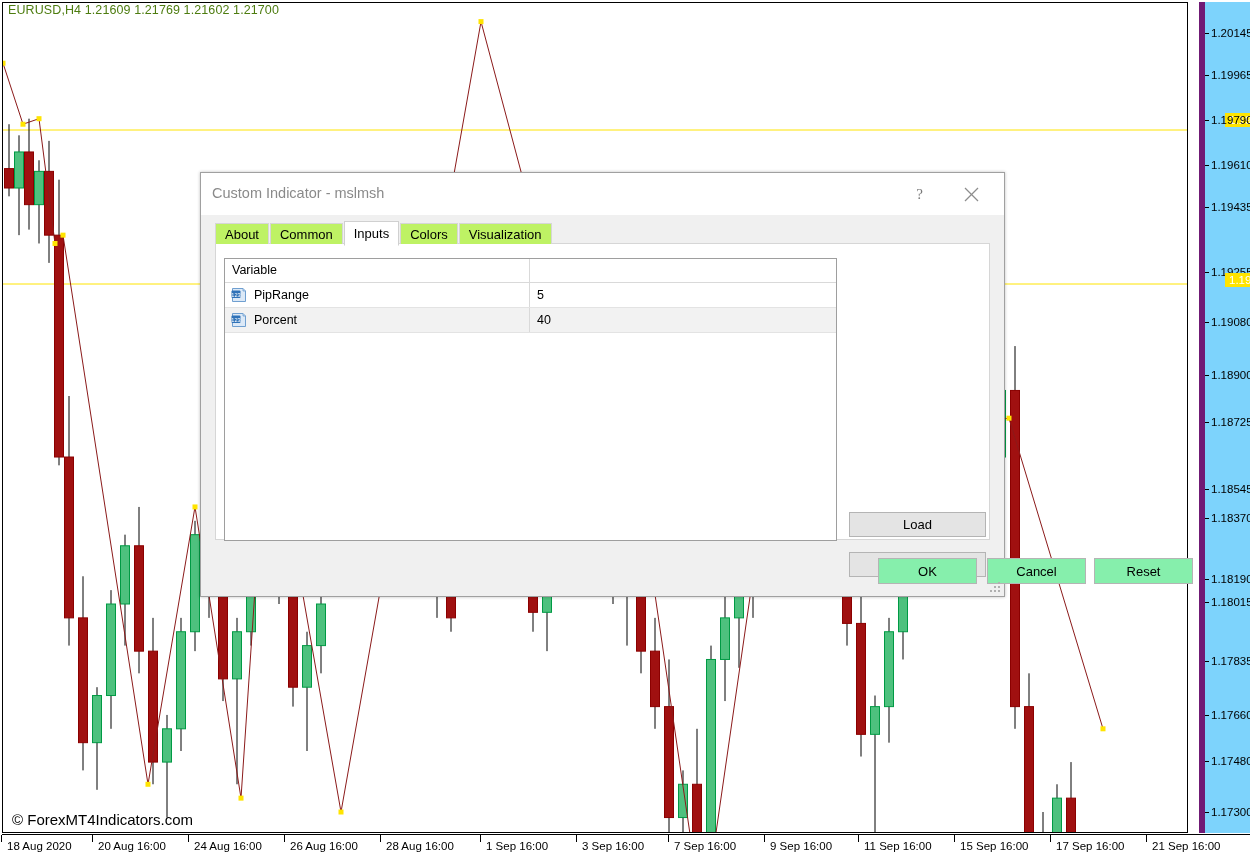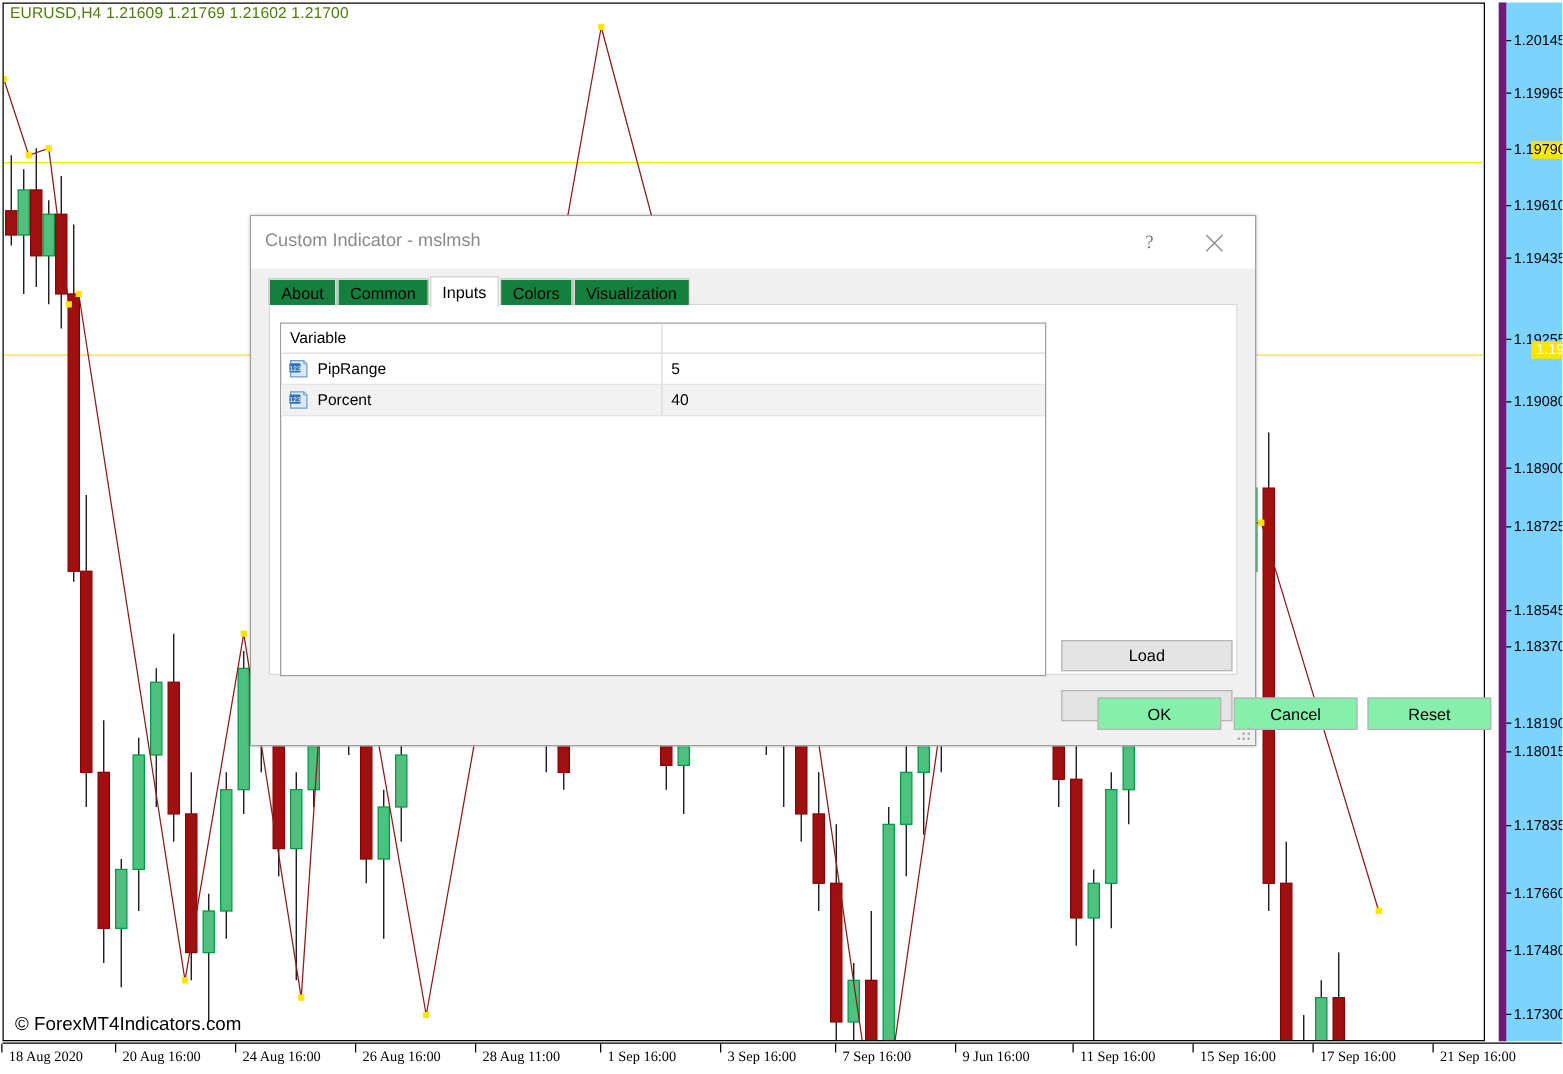--- a/index.html
+++ b/index.html
@@ -87,21 +87,20 @@
   }
 
   
   #time-scale {
     position: absolute;
     left: 2px; top: 834px;
     width: 1248px; height: 25px;
     background: #ffffff;
     border-top: 1px solid #000000;
     box-sizing: border-box;
-    font-family: Liberation Serif, serif;
   }
   .time-tick {
     position: absolute;
     top: 5px;
     font-size: 11.5px;
     color: #000;
     white-space: nowrap;
   }
   .time-sep {
     position: absolute;
@@ -169,21 +168,21 @@
     display: flex;
     align-items: flex-end;
     z-index: 3;
   }
   .tab {
     height: 21px;
     line-height: 21px;
     padding: 0 9px;
     font-size: 13px;
     color: #000;
-    background: #15803d;
+    background: #bef264;
     border: 1px solid #d6d6d6;
     border-bottom: none;
     margin-right: 1px;
     white-space: nowrap;
     box-sizing: border-box;
     cursor: default;
   }
   .tab.active {
     background: #ffffff;
     height: 25px;
@@ -616,29 +615,29 @@
     <div id="time-scale">
         <div class="time-sep" style="left: -1px;"></div>
         <div class="time-tick" style="left: 5px;">18 Aug 2020</div>
         <div class="time-sep" style="left: 90px;"></div>
         <div class="time-tick" style="left: 96px;">20 Aug 16:00</div>
         <div class="time-sep" style="left: 186px;"></div>
         <div class="time-tick" style="left: 192px;">24 Aug 16:00</div>
         <div class="time-sep" style="left: 282px;"></div>
         <div class="time-tick" style="left: 288px;">26 Aug 16:00</div>
         <div class="time-sep" style="left: 378px;"></div>
-        <div class="time-tick" style="left: 384px;">28 Aug 11:00</div>
+        <div class="time-tick" style="left: 384px;">28 Aug 16:00</div>
         <div class="time-sep" style="left: 478px;"></div>
         <div class="time-tick" style="left: 484px;">1 Sep 16:00</div>
         <div class="time-sep" style="left: 574px;"></div>
         <div class="time-tick" style="left: 580px;">3 Sep 16:00</div>
         <div class="time-sep" style="left: 666px;"></div>
         <div class="time-tick" style="left: 672px;">7 Sep 16:00</div>
         <div class="time-sep" style="left: 762px;"></div>
-        <div class="time-tick" style="left: 768px;">9 Jun 16:00</div>
+        <div class="time-tick" style="left: 768px;">9 Sep 16:00</div>
         <div class="time-sep" style="left: 856px;"></div>
         <div class="time-tick" style="left: 862px;">11 Sep 16:00</div>
         <div class="time-sep" style="left: 952px;"></div>
         <div class="time-tick" style="left: 958px;">15 Sep 16:00</div>
         <div class="time-sep" style="left: 1048px;"></div>
         <div class="time-tick" style="left: 1054px;">17 Sep 16:00</div>
         <div class="time-sep" style="left: 1144px;"></div>
         <div class="time-tick" style="left: 1150px;">21 Sep 16:00</div>
       </div>
   </div>

